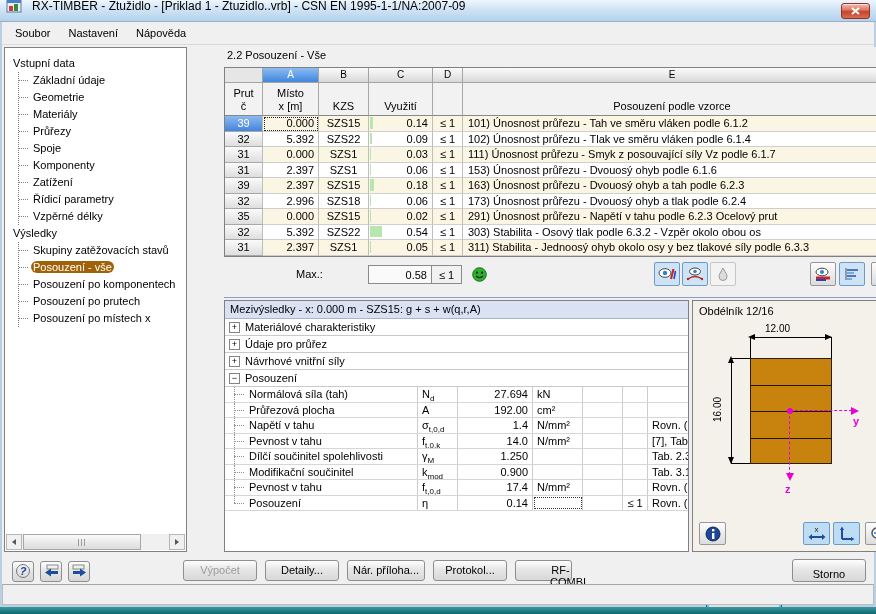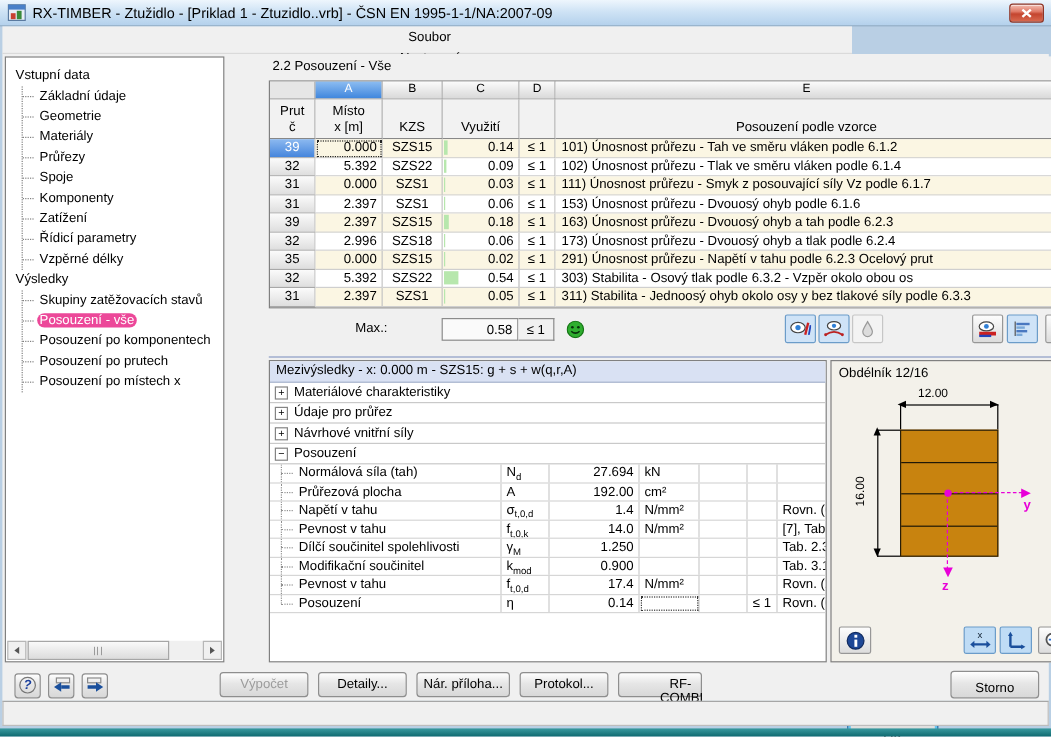--- a/index.html
+++ b/index.html
@@ -1,35 +1,35 @@
 <!DOCTYPE html>
 <html><head>
 <meta charset="utf-8">
 <style>
 *{margin:0;padding:0;box-sizing:border-box;font-family:"Liberation Sans",sans-serif;}
 html,body{width:876px;height:614px;overflow:hidden;background:#fff;}
 .window{position:relative;width:876px;height:614px;background:#b9cfe4;font-size:11px;color:#000;overflow:hidden;}
 
-.titlebar{position:absolute;left:0;top:0;width:876px;height:22px;background:linear-gradient(#eef6fd,#cfe3f5 45%,#b4d1ec);border-bottom:1px solid #93aec7;display:flex;align-items:center;padding:1px 6px;gap:5px;}
+.titlebar{position:absolute;left:0;top:0;width:876px;height:22px;background:linear-gradient(#eef6fd,#cfe3f5 45%,#b4d1ec);border-bottom:1px solid #93aec7;display:flex;align-items:flex-end;padding:8px 6px;gap:10px;}
 .titlebar .title{font-size:12px;white-space:nowrap;overflow:hidden;}
 .close-btn{position:absolute;right:6px;top:3px;width:29px;height:16px;background:linear-gradient(#f2beb2,#e07a67 40%,#c4452f 55%,#d96a50);border:1px solid #8f3425;border-radius:3px;display:flex;align-items:center;justify-content:center;box-shadow:inset 0 1px 0 rgba(255,255,255,.55);}
 
-.menubar{position:absolute;left:2px;top:22px;width:708px;height:23px;background:#f0f0f0;border-bottom:1px solid #dadada;display:flex;align-items:center;padding-left:4px;flex-direction:column;}
+.menubar{position:absolute;left:2px;top:22px;width:872px;height:23px;background:#f0f0f0;border-bottom:1px solid #dadada;display:flex;align-items:center;padding-left:4px;}
 .menu-item{padding:3px 9px;}
 
 .backdrop{position:absolute;left:2px;top:45px;width:872px;height:539px;background:#f0f0f0;}
 
 .sidebar{position:absolute;left:4px;top:47px;width:183px;height:505px;background:#fff;border:1px solid #808080;overflow:hidden;}
 .tree{padding:7px 4px 0 6px;line-height:17px;white-space:nowrap;}
 .troot{padding-left:2px;}
 .tkids{margin-left:7px;border-left:1px dotted #808080;}
 .titem{position:relative;padding-left:12px;}
 .titem::before{content:"";position:absolute;left:0;top:8px;width:9px;border-top:1px dotted #808080;}
 .titem .lbl{padding:0 2px;}
-.titem .lbl.sel{background:#ec4899;color:#fff;border-radius:6px;}
+.titem .lbl.sel{background:#a16207;color:#fff;border-radius:6px;}
 .hscroll{position:absolute;left:1px;bottom:1px;width:179px;height:16px;background:#f0f0f0;display:flex;align-items:stretch;}
 .harrow{width:16px;background:#f0f0f0;border:1px solid #b6b6b6;display:flex;align-items:center;justify-content:center;}
 .hthumb{flex:0 0 118px;margin:0 1px;background:linear-gradient(#fafafa,#dcdcdc);border:1px solid #a6a6a6;position:relative;}
 .hthumb::after{content:"";position:absolute;left:50%;top:4px;width:8px;height:7px;margin-left:-4px;background:repeating-linear-gradient(90deg,#9a9a9a 0 1px,transparent 1px 3px);}
 .tri{width:0;height:0;}
 .tri.l{border-top:3px solid transparent;border-bottom:3px solid transparent;border-right:4px solid #555;}
 .tri.r{border-top:3px solid transparent;border-bottom:3px solid transparent;border-left:4px solid #555;}
 .tri.u{border-left:3px solid transparent;border-right:3px solid transparent;border-bottom:4px solid #555;}
 .tri.d{border-left:3px solid transparent;border-right:3px solid transparent;border-top:4px solid #555;}
 
@@ -534,19 +534,19 @@
     <svg width="15" height="13">
         <rect x="1" y="1" width="11" height="4" fill="none" stroke="#8a8a8a"></rect>
         <path d="M1,8.5 L8,8.5" stroke="#1a4f9c" stroke-width="3"></path>
         <path d="M8,4.5 L14,8.5 L8,12.5 Z" fill="#1a4f9c"></path>
       </svg>
   </span>
   <span class="fbtn disabled" style="left:183px;top:560px;width:74px;">Výpočet</span>
   <span class="fbtn" style="left:265px;top:560px;width:74px;">Detaily...</span>
   <span class="fbtn" style="left:347px;top:560px;width:78px;">Nár. příloha...</span>
   <span class="fbtn" style="left:433px;top:560px;width:74px;">Protokol...</span>
-  <span class="fbtn" style="left:515px;top:560px;width:70px;padding-left:34px;">RF-COMBI</span>
+  <span class="fbtn" style="left:515px;top:560px;width:57px;padding-left:34px;">RF-COMBI</span>
   <span class="fbtn def" style="left:706px;top:590px;width:76px;height:23px;padding-top:16px;">OK</span>
   <span class="fbtn" style="left:792px;top:559px;width:74px;height:23px;padding-top:8px;">Storno</span>
 
   <div class="statusbar"></div>
   <div class="teal"></div>
 </div>
 
 </body></html>

